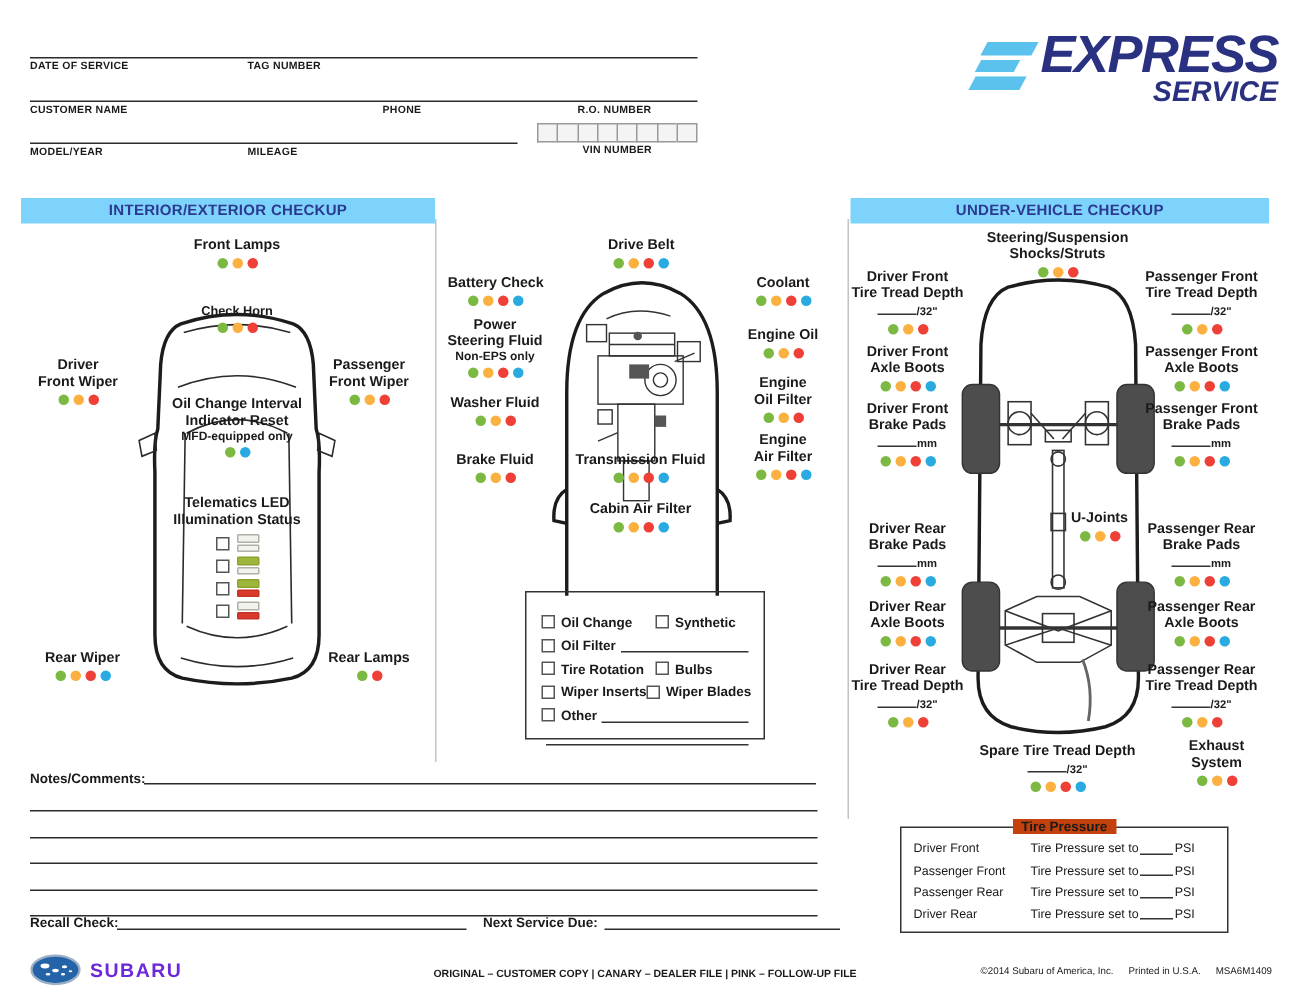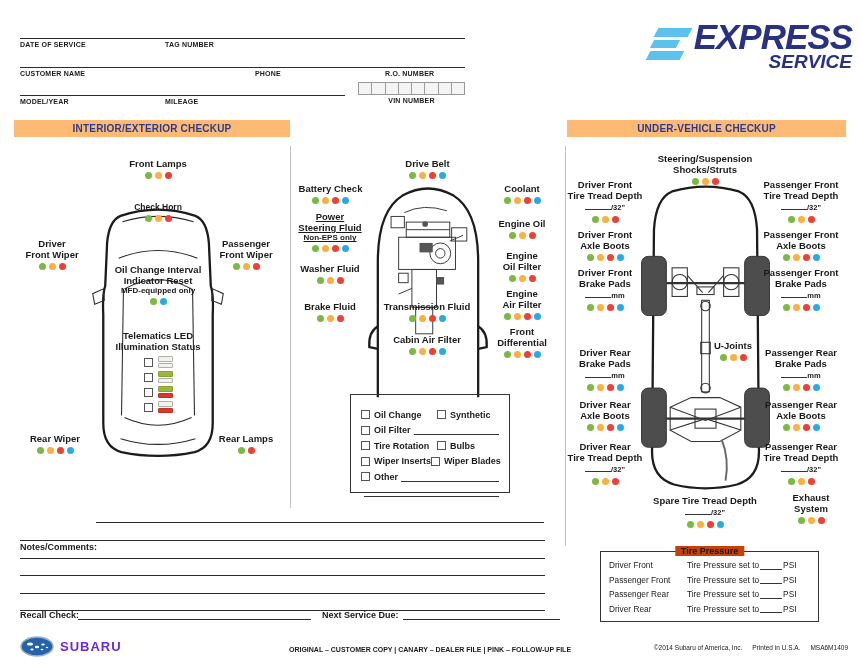--- a/index.html
+++ b/index.html
@@ -19,21 +19,21 @@
   
   .xlogo{position:absolute;left:648px;top:20px;width:204px;text-align:right;}
   .xlogo .w1{font-size:35px;line-height:34px;font-weight:bold;font-style:italic;color:#2A3180;letter-spacing:-1px;}
   .xlogo .w2{font-size:19px;line-height:16px;font-weight:bold;font-style:italic;color:#2A3180;letter-spacing:0;}
   .chev{position:absolute;background:#5BC2EE;transform:skewX(-28deg);}
   
   .vin-boxes{position:absolute;left:358px;top:82px;width:107px;height:13px;display:flex;}
   .vin-cell{flex:1;border:1px solid #9a9a9a;border-right:none;background:#f4f4f4;}
   .vin-cell:last-child{border-right:1px solid #9a9a9a;}
   
-  .sec{position:absolute;top:120px;height:17px;background:#fdba74;display:flex;align-items:center;justify-content:center;
+  .sec{position:absolute;top:132px;height:17px;background:#7dd3fc;display:flex;align-items:center;justify-content:center;
        font-size:10px;font-weight:bold;color:#2B3990;letter-spacing:.2px;}
   .vdiv{position:absolute;width:1px;background:#c4c4c4;}
   
   .cp{position:absolute;text-align:center;font-size:9.5px;font-weight:bold;line-height:1.18;color:#1a1a1a;}
   .cp .cp-sub{font-size:8px;}
   .cp .dots{display:flex;justify-content:center;gap:3px;margin-top:2.5px;}
   .cp .blank-row{font-size:7.5px;font-weight:bold;margin-top:1px;}
   .blank{display:inline-block;width:26px;height:7px;border-bottom:1px solid #333;}
   
   .led-rows{margin-top:4px;display:flex;flex-direction:column;align-items:center;gap:3px;}
@@ -50,21 +50,21 @@
   .sb-a{width:76px;}
   .sb-line{flex:1;border-bottom:1px solid #333;height:9px;margin-left:3px;}
   
   .tp-box{position:absolute;left:600px;top:551px;width:219px;height:71px;border:1px solid #333;box-sizing:border-box;padding:6px 8px 0 8px;}
   .tp-title{position:absolute;left:50%;top:-6px;transform:translateX(-50%);background:#c2410c;padding:0 6px;
             font-size:9px;font-weight:bold;white-space:nowrap;}
   .tp-row{display:flex;align-items:center;height:14.5px;font-size:8.3px;}
   .tp-pos{width:78px;}
   .tp-blank{display:inline-block;width:22px;border-bottom:1px solid #333;height:8px;margin:0 1px;}
   
-  .notes-label{position:absolute;left:20px;top:542px;font-size:9px;font-weight:bold;}
+  .notes-label{position:absolute;left:20px;top:514px;font-size:9px;font-weight:bold;}
   .nline{border-bottom:1px solid #2b2b2b;}
   
   .foot{font-size:7px;font-weight:bold;color:#1a1a1a;}
   .subaru-wordmark{font-size:13px;font-weight:bold;letter-spacing:1px;color:#6d28d9;}
   svg{display:block;}
 </style>
 </head>
 <body>
 
 <div class="sheet">
@@ -267,21 +267,21 @@
     </div>
   <div class="cp" style="left:478px;top:183px;width:88px;">
       <div>Coolant</div>
       <div class="dots">
         <span class="dot dot-green"></span>
         <span class="dot dot-yellow"></span>
         <span class="dot dot-red"></span>
         <span class="dot dot-blue"></span>
       </div>
     </div>
-  <div class="cp" style="left:285px;top:211px;width:90px;text-decoration:underline;">
+  <div class="cp" style="left:285px;top:211px;width:90px;">
       <div>Power</div>
       <div>Steering Fluid</div>
       <div class="cp-sub">Non-EPS only</div>
       <div class="dots">
         <span class="dot dot-green"></span>
         <span class="dot dot-yellow"></span>
         <span class="dot dot-red"></span>
         <span class="dot dot-blue"></span>
       </div>
     </div>
@@ -323,30 +323,20 @@
       <div>Air Filter</div>
       <div class="dots">
         <span class="dot dot-green"></span>
         <span class="dot dot-yellow"></span>
         <span class="dot dot-red"></span>
         <span class="dot dot-blue"></span>
       </div>
     </div>
   <div class="cp" style="left:375px;top:301px;width:104px;">
       <div>Transmission Fluid</div>
-      <div class="dots">
-        <span class="dot dot-green"></span>
-        <span class="dot dot-yellow"></span>
-        <span class="dot dot-red"></span>
-        <span class="dot dot-blue"></span>
-      </div>
-    </div>
-  <div class="cp" style="left:478px;top:326px;width:88px;">
-      <div>Front</div>
-      <div>Differential</div>
       <div class="dots">
         <span class="dot dot-green"></span>
         <span class="dot dot-yellow"></span>
         <span class="dot dot-red"></span>
         <span class="dot dot-blue"></span>
       </div>
     </div>
   <div class="cp" style="left:375px;top:334px;width:104px;">
       <div>Cabin Air Filter</div>
       <div class="dots">

